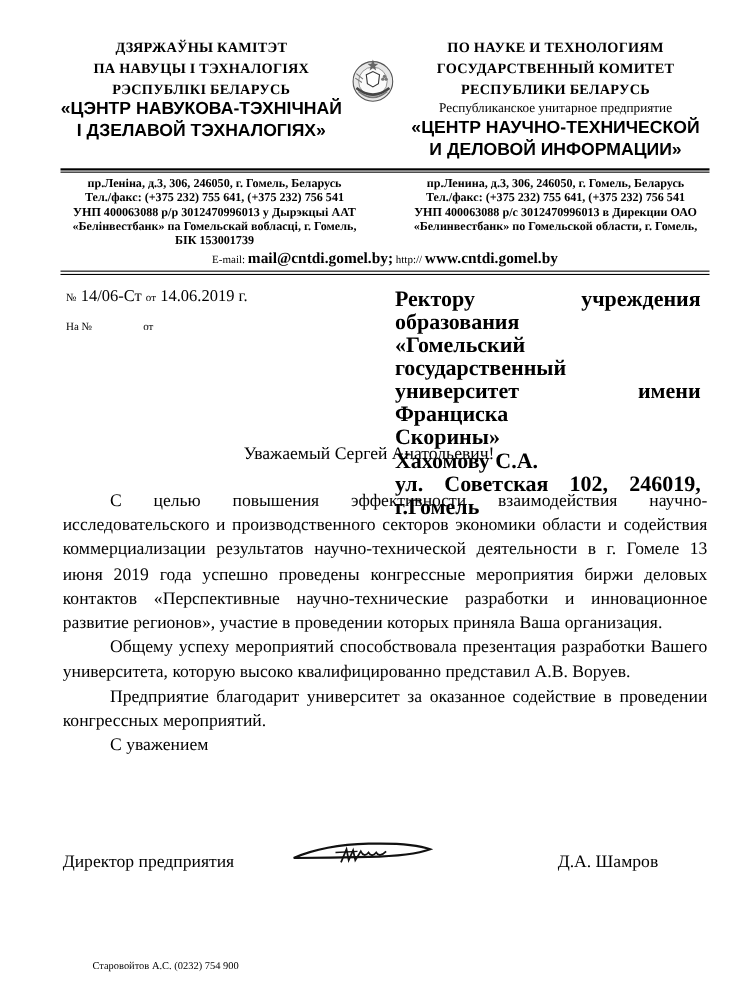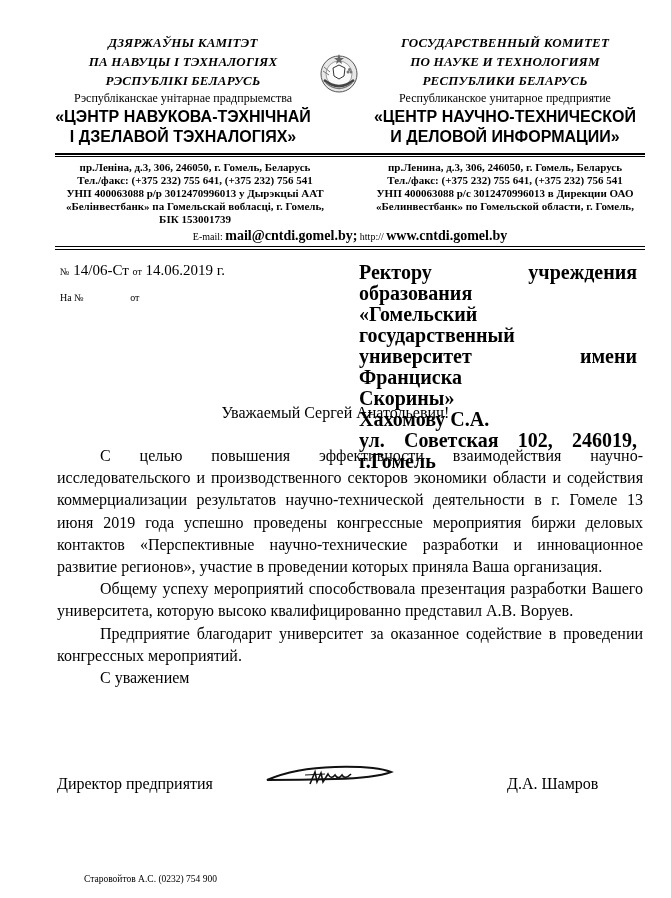--- a/index.html
+++ b/index.html
@@ -1,20 +1,20 @@
 <!DOCTYPE html>
 <html><head>
 <meta charset="utf-8">
 <style>
   html, body { margin: 0; padding: 0; background: #ffffff; }
   body { width: 671px; height: 898px; position: relative; overflow: hidden; color: #000; font-family: "Liberation Serif", serif; }
   .hdr-col { position: absolute; top: 33px; width: 270px; text-align: center; }
   .hdr-col.left { left: 48px; }
   .hdr-col.right { left: 370px; }
-  .hdr-line { font-family: "Liberation Serif", serif; font-weight: bold; font-size: 13px; line-height: 19px; letter-spacing: 0.2px; font-style: italic; }
+  .hdr-line { font-family: "Liberation Serif", serif; font-weight: bold; font-size: 13px; line-height: 19px; letter-spacing: 0.2px; }
   .hdr-sub { font-family: "Liberation Serif", serif; font-size: 12px; line-height: 17px; }
   .hdr-org { font-family: "Liberation Sans", sans-serif; font-weight: bold; font-size: 16px; line-height: 20px; }
   .emblem { position: absolute; left: 318px; top: 52px; width: 42px; height: 42px; }
   .rule-top { position: absolute; left: 55px; width: 590px; top: 153px; height: 2px; background: #000; }
   .rule-top2 { position: absolute; left: 55px; width: 590px; top: 156px; height: 1px; background: #000; }
   .contact-col { position: absolute; top: 161px; width: 270px; text-align: center; font-family: "Liberation Serif", serif; font-size: 11px; line-height: 13px; font-weight: bold; }
   .contact-col.left { left: 60px; }
   .contact-col.right { left: 370px; }
   .web-line { position: absolute; top: 228px; left: 55px; width: 590px; text-align: center; font-family: "Liberation Serif", serif; font-size: 10px; }
   .web-line .big { font-size: 14px; font-weight: bold; }
@@ -36,41 +36,40 @@
   .signature { position: absolute; left: 265px; top: 760px; width: 130px; height: 32px; }
   .executor { position: absolute; left: 60px; top: 874px; font-size: 9.5px; padding-left: 24px; }
 </style>
 </head>
 <body>
 
 <div class="hdr-col left">
   <div class="hdr-line">ДЗЯРЖАЎНЫ КАМІТЭТ</div>
   <div class="hdr-line">ПА НАВУЦЫ І ТЭХНАЛОГІЯХ</div>
   <div class="hdr-line">РЭСПУБЛІКІ БЕЛАРУСЬ</div>
-  <div class="hdr-sub">Рэспубліканскае унітарнае прадпрыемства</div>
   <div class="hdr-org">«ЦЭНТР  НАВУКОВА-ТЭХНІЧНАЙ</div>
   <div class="hdr-org">І  ДЗЕЛАВОЙ  ТЭХНАЛОГІЯХ»</div>
 </div>
 
 <svg class="emblem" viewBox="0 0 42 42">
   <circle cx="21" cy="22" r="18" fill="#e8e8e8" stroke="#555" stroke-width="1"></circle>
   <circle cx="21" cy="22" r="13" fill="#fafafa" stroke="#888" stroke-width="0.8"></circle>
   <path d="M15 16 L21 13 L27 16 L26 24 L21 27 L16 24 Z" fill="#fff" stroke="#333" stroke-width="1"></path>
   <path d="M6 28 Q21 40 36 28" fill="none" stroke="#444" stroke-width="2.5"></path>
   <path d="M8 31 Q21 42 34 31" fill="none" stroke="#777" stroke-width="1.5"></path>
   <polygon points="21,2 22.5,6 26,6 23,8.5 24,12 21,10 18,12 19,8.5 16,6 19.5,6" fill="#666"></polygon>
   <circle cx="30" cy="20" r="1.5" fill="#777"></circle>
     <circle cx="33" cy="20" r="1.5" fill="#777"></circle>
     <circle cx="31.5" cy="17.5" r="1.5" fill="#777"></circle>
   <path d="M6 15 L12 20 M5 19 L11 23" stroke="#777" stroke-width="1"></path>
 </svg>
 
 <div class="hdr-col right">
+  <div class="hdr-line">ПО НАУКЕ И ТЕХНОЛОГИЯМ</div>
   <div class="hdr-line">ГОСУДАРСТВЕННЫЙ КОМИТЕТ</div>
-  <div class="hdr-line">ПО НАУКЕ И ТЕХНОЛОГИЯМ</div>
   <div class="hdr-line">РЕСПУБЛИКИ БЕЛАРУСЬ</div>
   <div class="hdr-sub">Республиканское унитарное предприятие</div>
   <div class="hdr-org">«ЦЕНТР  НАУЧНО-ТЕХНИЧЕСКОЙ</div>
   <div class="hdr-org">И ДЕЛОВОЙ ИНФОРМАЦИИ»</div>
 </div>
 
 <div class="rule-top"></div>
 <div class="rule-top2"></div>
 
 <div class="contact-col left">

